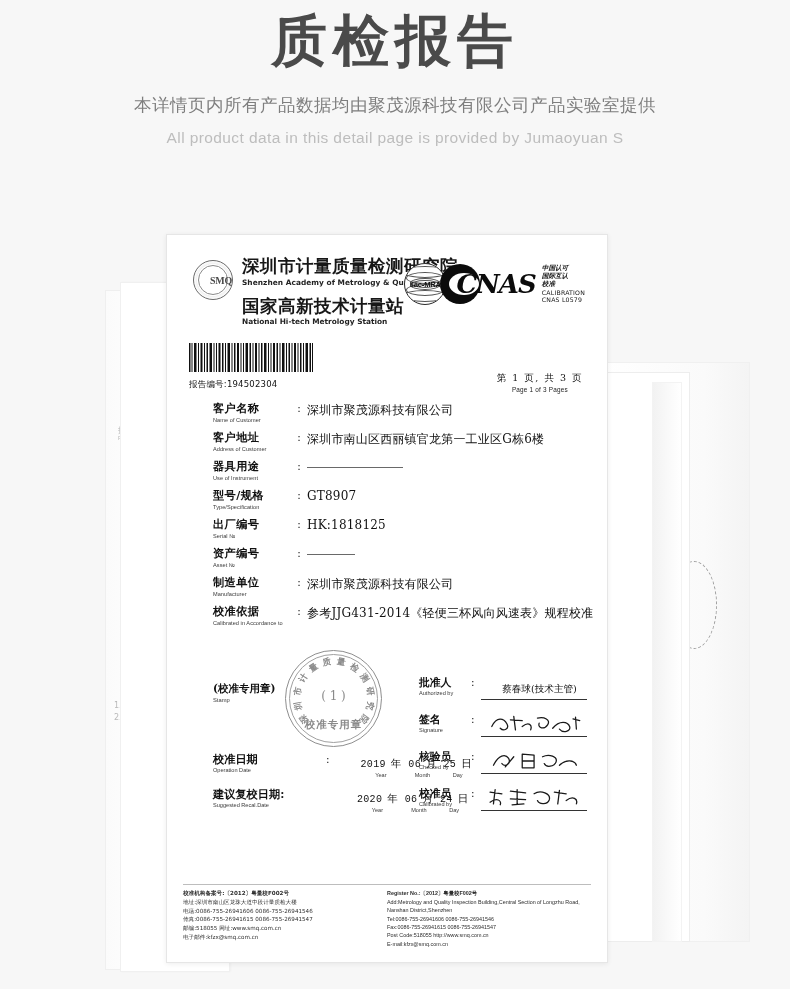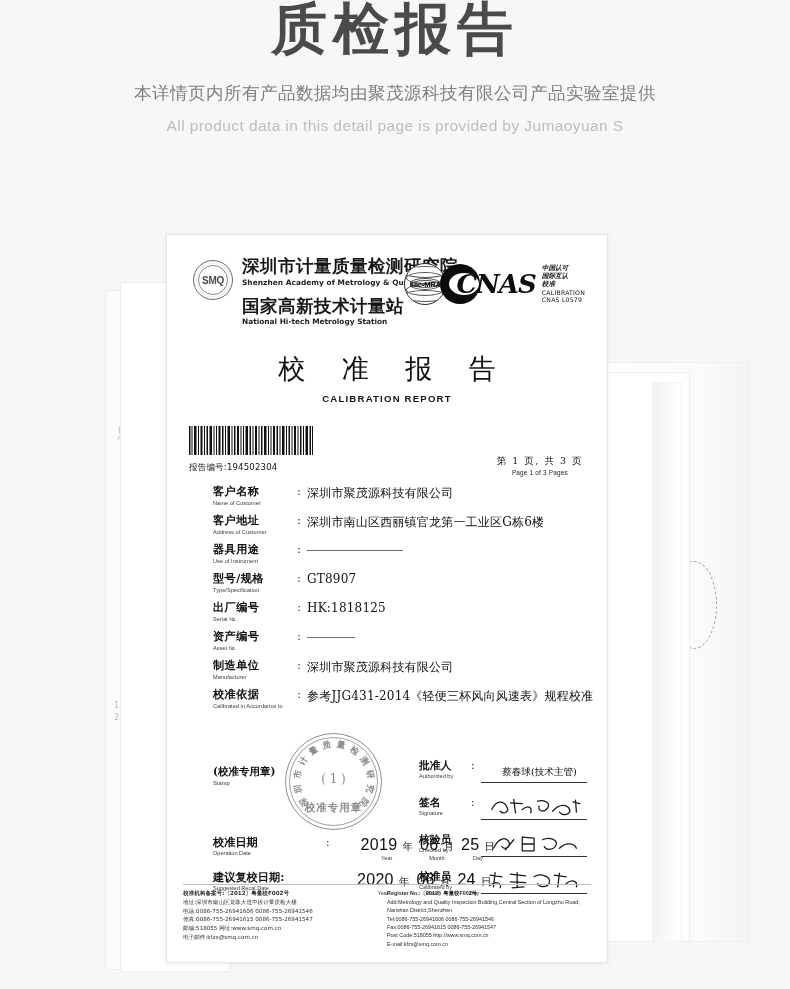--- a/index.html
+++ b/index.html
@@ -16,21 +16,21 @@
     position: relative;
   }
 
   
   .banner {
     position: absolute; left: 0; top: 0; width: 790px; height: 212px;
     background: #f7f7f7;
     text-align: center;
   }
   .banner-title {
-    margin: 0; 
+    margin: 12px; 
     font-size: 56px; font-weight: 700; letter-spacing: 6px;
     color: #4a4a4a; line-height: 1.05;
     font-family: "DejaVu Sans", "Liberation Sans", sans-serif;
   }
   .banner-sub-cn {
     margin-top: 22px;
     font-size: 17.5px; letter-spacing: 0.5px;
     color: #7e7e7e; font-weight: 400;
     font-family: "DejaVu Sans", "Liberation Sans", sans-serif;
   }
@@ -115,22 +115,22 @@
     border: 1.5px solid #6a6a6a;
     position: relative; flex: 0 0 auto; margin-top: 3px;
     background: radial-gradient(circle at 50% 50%, #ffffff 58%, #f0f0f0 60%, #ffffff 72%);
   }
   .smq-seal::before {
     content:""; position: absolute; left: 4px; top: 4px; right: 4px; bottom: 4px;
     border: 1px solid #8a8a8a; border-radius: 50%;
   }
   .smq-seal-txt {
     position: absolute; left: 0; right: 0; top: 50%; transform: translateY(-50%);
-    text-align: center; font-size: 10px; font-weight: 700; color: #4a4a4a;
-    font-family: Liberation Sans, sans-serif; letter-spacing: -0.3px;
+    text-align: right; font-size: 10px; font-weight: 700; color: #4a4a4a;
+    font-family: Liberation Serif, serif; letter-spacing: -0.3px;
   }
   .smq-text { margin-left: 9px; }
   .smq-cn1 { font-size: 17.5px; font-weight: 700; letter-spacing: 0.5px; line-height: 1.12; color:#171717; }
   .smq-en1 { font-size: 7.4px; font-weight: 700; letter-spacing: 0.05px; color:#232323; margin-top:1px; }
   .smq-cn2 { font-size: 17.5px; font-weight: 700; letter-spacing: 0.5px; line-height: 1.12; margin-top: 10px; color:#171717;font-family:Liberation Serif, serif; }
   .smq-en2 { font-size: 7.4px; font-weight: 700; color:#232323; margin-top:1px; }
 
   .cnas-block { position: absolute; right: 4px; top: 8px; display: flex; align-items: center; }
   .ilac {
     width: 42px; height: 42px; border-radius: 50%;
@@ -242,21 +242,21 @@
   }
 
   .dates { position: absolute; left: 46px; top: 104px; }
   .date-row { display: flex; align-items: flex-start; margin-bottom: 9px; gap: 27px; }
   .date-label { width: 86px; flex:0 0 auto; }
   .date-label .cn { font-size: 11.2px; font-weight:700; color:#111; font-family:"DejaVu Serif",serif; white-space:nowrap;}
   .date-label .en { font-size: 5.6px; color:#3a3a3a; margin-top:0.5px; font-family:"Liberation Sans",sans-serif; white-space:nowrap;}
   .date-colon { font-size: 10.5px; color:#111; margin-right: 4px; padding-top:1px; }
   .date-vals { display: flex; }
   .date-part { text-align: center; margin-right: 7px; }
-  .date-part .num { font-size: 16px; color:#111; font-family:Liberation Sans, sans-serif; letter-spacing: 0.3px; }
+  .date-part .num { font-size: 10px; color:#111; font-family:Liberation Mono, monospace; letter-spacing: 0.3px; }
   .date-part .unit-cn { font-size: 10.5px; color:#111; font-family:"DejaVu Sans",sans-serif; }
   .date-part .unit-en { font-size: 5.6px; color:#3a3a3a; margin-top:1px; font-family:"Liberation Sans",sans-serif;}
   .dp-year  { min-width: 30px; }
   .dp-month { min-width: 18px; }
   .dp-day   { min-width: 16px; }
 
   .approvals { position: absolute; left: 252px; top: 28px; width: 168px; }
   .appr-row { display: flex; align-items: flex-start; margin-bottom: 13px; }
   .appr-label { width: 52px; flex:0 0 auto; }
   .appr-label .cn { font-size: 10.8px; font-weight:700; color:#111; font-family:"DejaVu Serif",serif; white-space:nowrap;}
@@ -388,24 +388,20 @@
       <div class="cnas-side">
         <div class="c1">中国认可</div>
         <div class="c1">国际互认</div>
         <div class="c1">校准</div>
         <div class="c2">CALIBRATION</div>
         <div class="c2">CNAS L0579</div>
       </div>
     </div>
   </div>
 
-  <div class="cert-title-wrap">
-    <div class="cert-title">校 准 报 告</div>
-    <div class="cert-title-en">CALIBRATION REPORT</div>
-  </div>
 
   <div class="barcode-row">
     <svg class="barcode" viewBox="0 0 250 58" preserveAspectRatio="none">
       <rect x="0" y="0" width="3" height="58" fill="#111"></rect>
       <rect x="5" y="0" width="2" height="58" fill="#111"></rect>
       <rect x="10" y="0" width="5" height="58" fill="#111"></rect>
       <rect x="18" y="0" width="2" height="58" fill="#111"></rect>
       <rect x="23" y="0" width="4" height="58" fill="#111"></rect>
       <rect x="30" y="0" width="2" height="58" fill="#111"></rect>
       <rect x="35" y="0" width="3" height="58" fill="#111"></rect>

